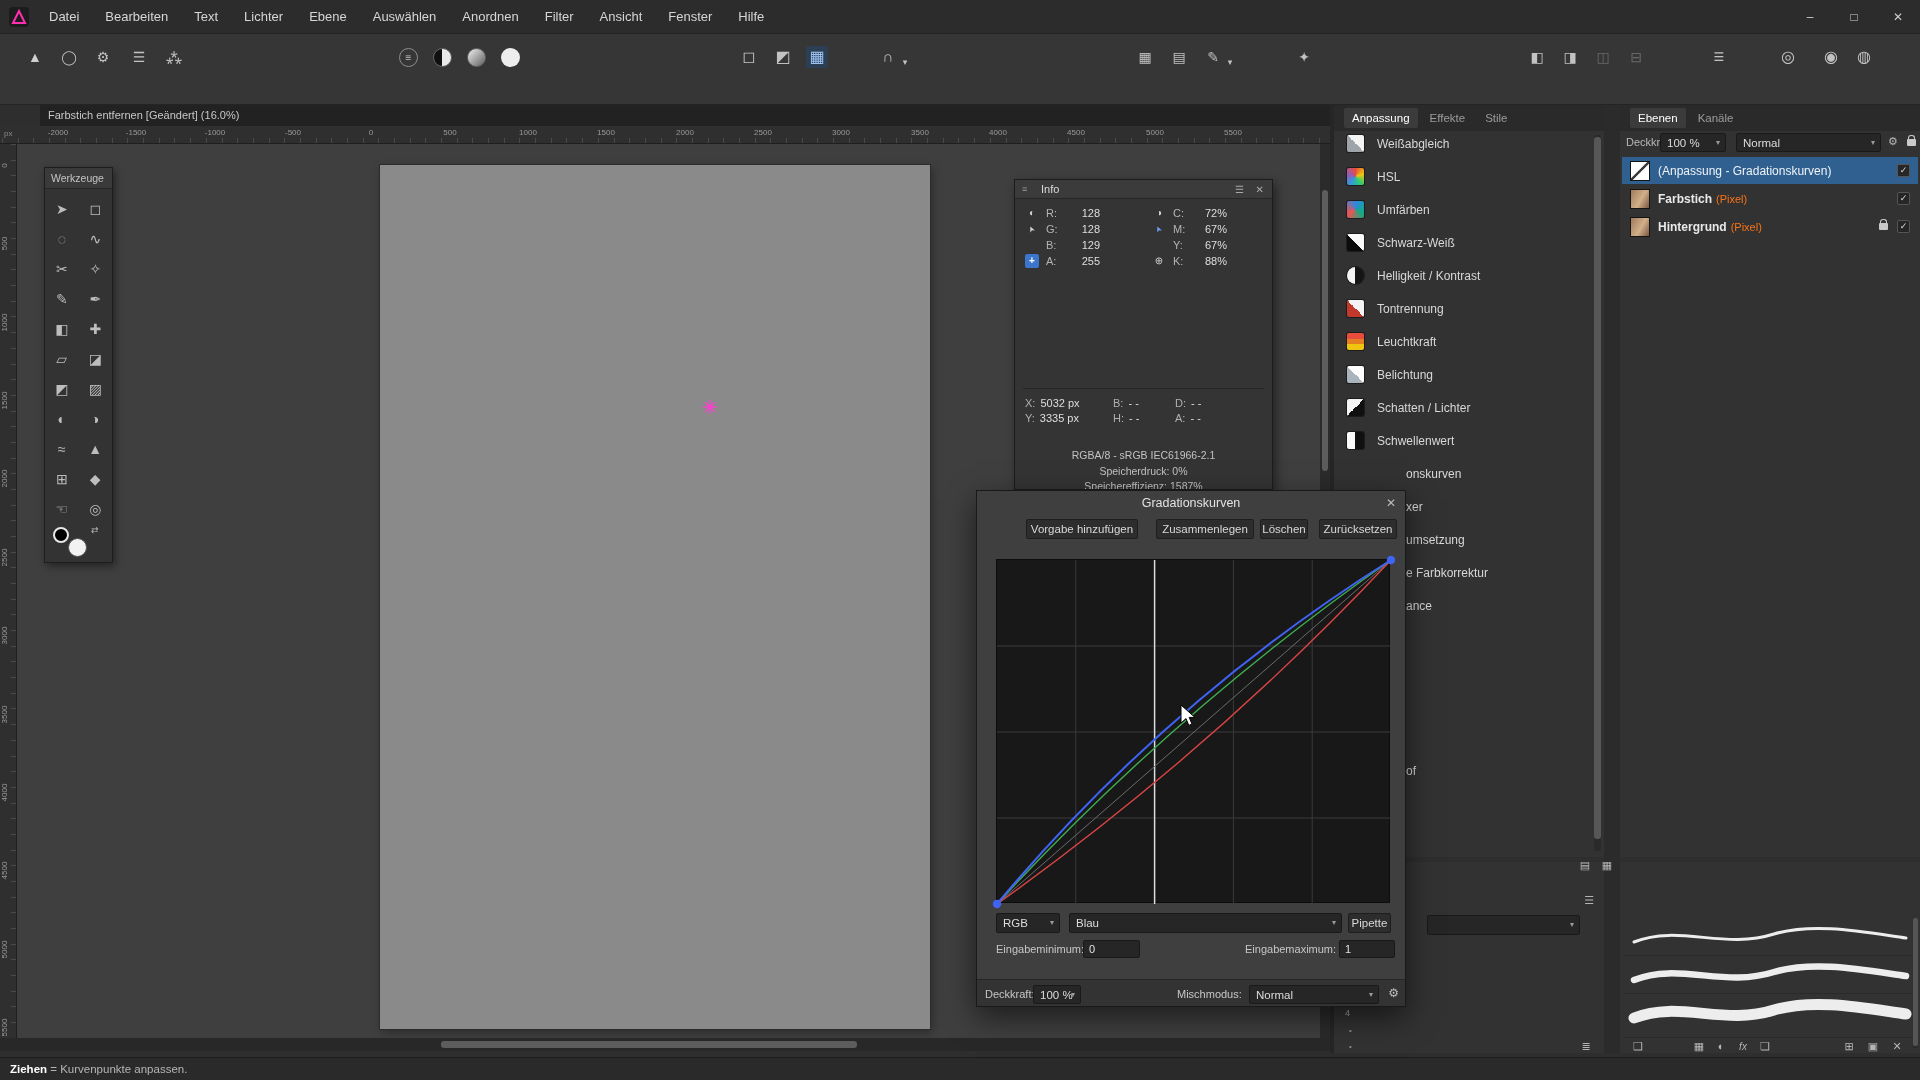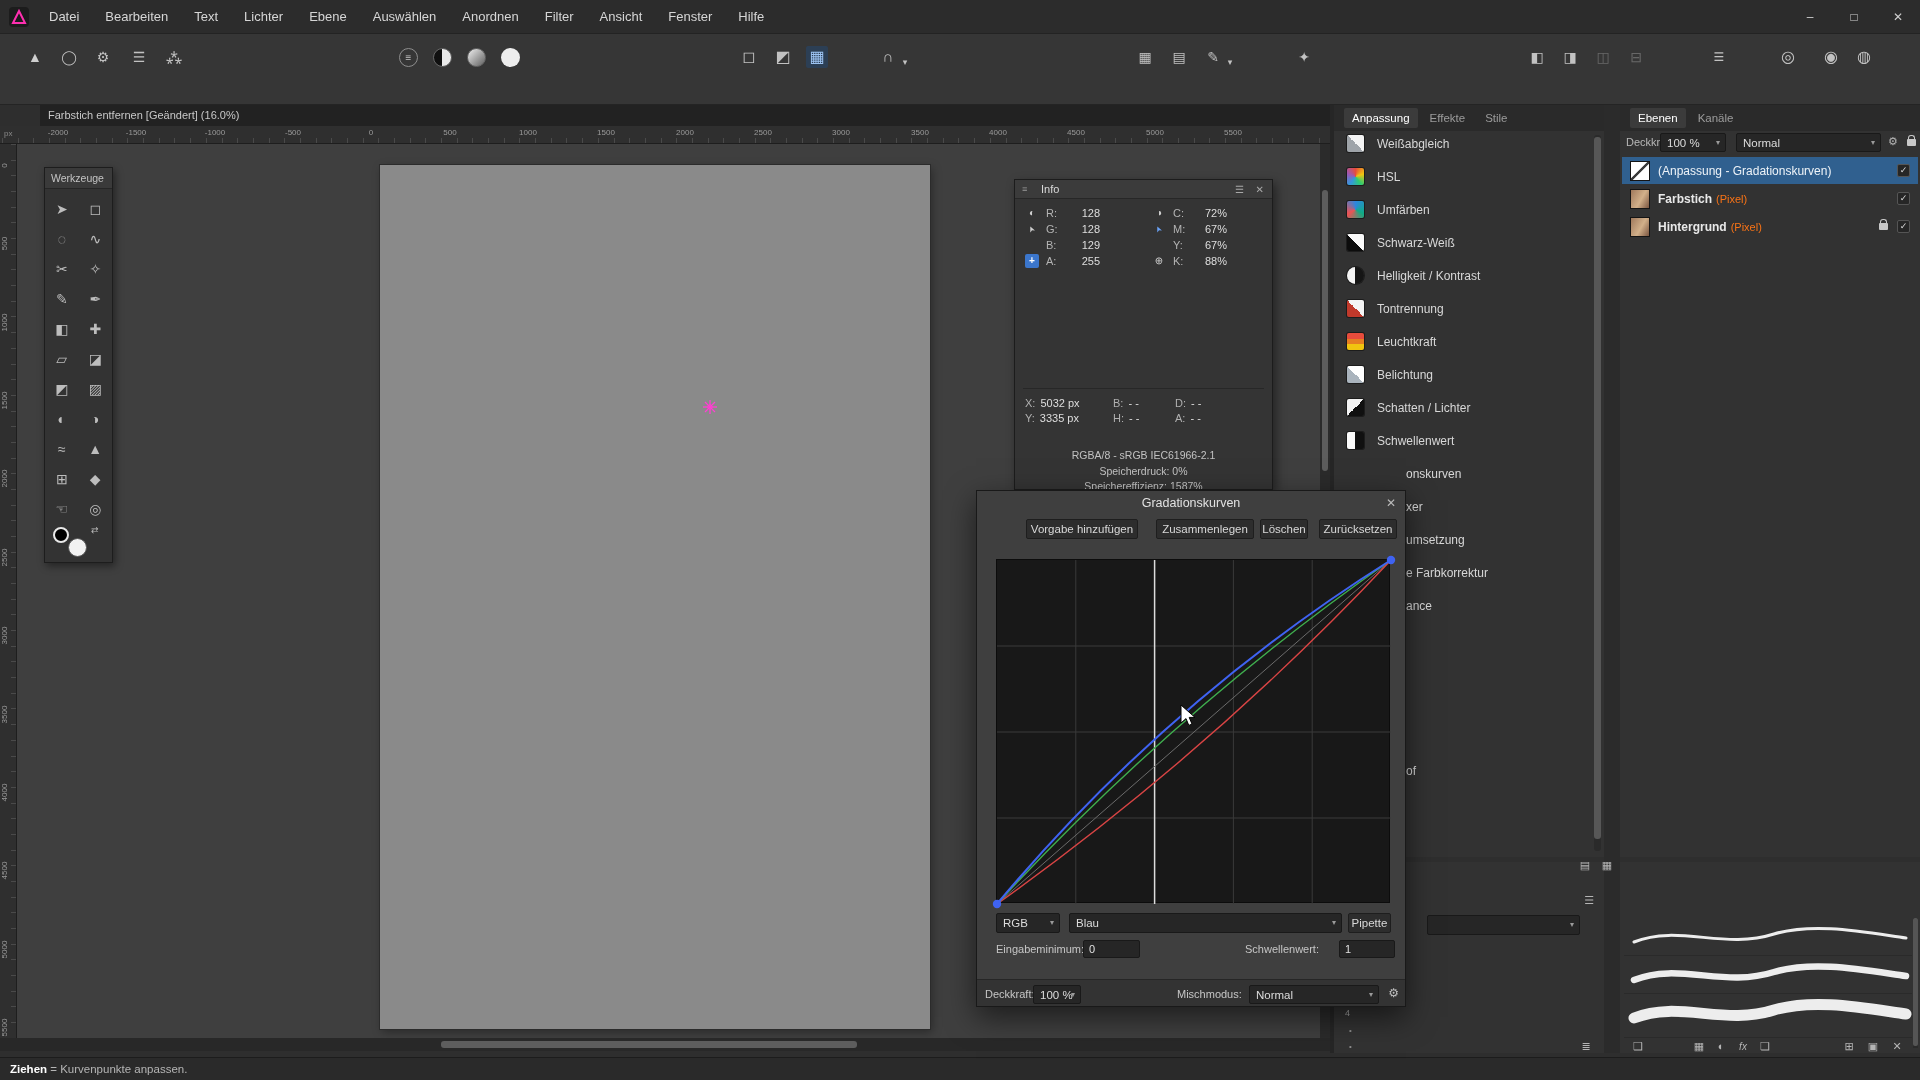--- a/index.html
+++ b/index.html
@@ -763,21 +763,21 @@
       <span class="caret">▾</span>
     </div>
     <div class="dd" style="left:92px;top:422px;width:273px;">
       <span>Blau</span>
       <span class="caret">▾</span>
     </div>
     <button class="cd-btn" style="left:371px;top:422px;width:43px;height:20px;">Pipette</button>
 
     <span class="cd-label" style="left:19px;top:452px;">Eingabeminimum:</span>
     <span class="cd-field" style="left:106px;top:449px;width:57px;">0</span>
-    <span class="cd-label" style="left:268px;top:452px;">Schwellenwert:</span>
+    <span class="cd-label" style="left:268px;top:452px;">Eingabemaximum:</span>
     <span class="cd-field" style="left:362px;top:449px;width:56px;">1</span>
 
     <div id="cd-footer"></div>
     <span class="cd-label" style="left:8px;top:497px;">Deckkraft:</span>
     <div class="dd" style="left:56px;top:494px;width:48px;height:19px;">
       <span>100 %</span>
       <span class="caret">▾</span>
     </div>
     <span class="cd-label" style="left:200px;top:497px;">Mischmodus:</span>
     <div class="dd" style="left:272px;top:494px;width:130px;height:19px;">

